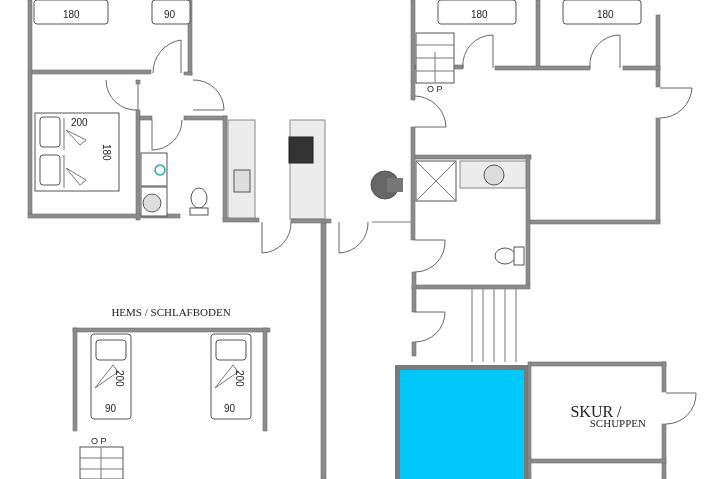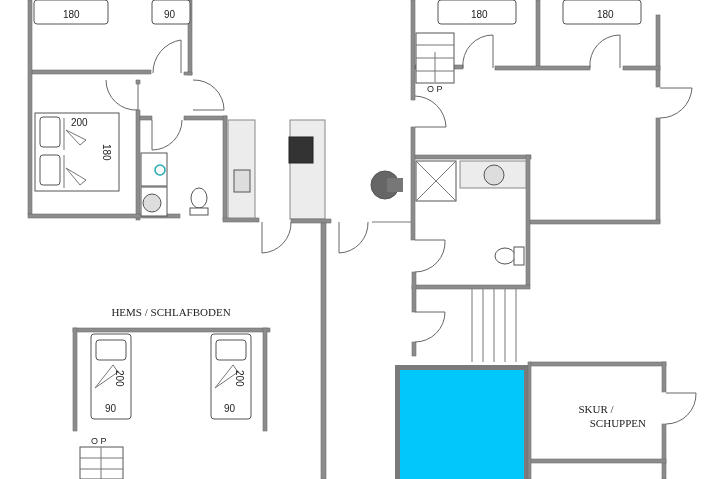--- a/index.html
+++ b/index.html
@@ -137,14 +137,14 @@
 <div class="dim" style="left:597px;top:9px;">180</div>
 <div class="dim" style="left:427px;top:84px;font-size:9px;">O P</div>
 
 <div class="lbl" style="left:96px;top:306px;width:150px;font-size:11px;">HEMS / SCHLAFBODEN</div>
 <div class="dim rot" style="left:125px;top:370px;">200</div>
 <div class="dim" style="left:105px;top:403px;">90</div>
 <div class="dim rot" style="left:245px;top:370px;">200</div>
 <div class="dim" style="left:224px;top:403px;">90</div>
 <div class="dim" style="left:91px;top:436px;font-size:9px;">O P</div>
 
-<div class="lbl" style="left:546px;top:403px;width:100px;font-size:11px;">SKUR /</div>
+<div class="lbl" style="left:546px;top:403px;width:100px;font-size:16px;">SKUR /</div>
 <div class="lbl" style="left:546px;top:417px;width:100px;font-size:11px;text-align:right;">SCHUPPEN</div>
 
 </body></html>

